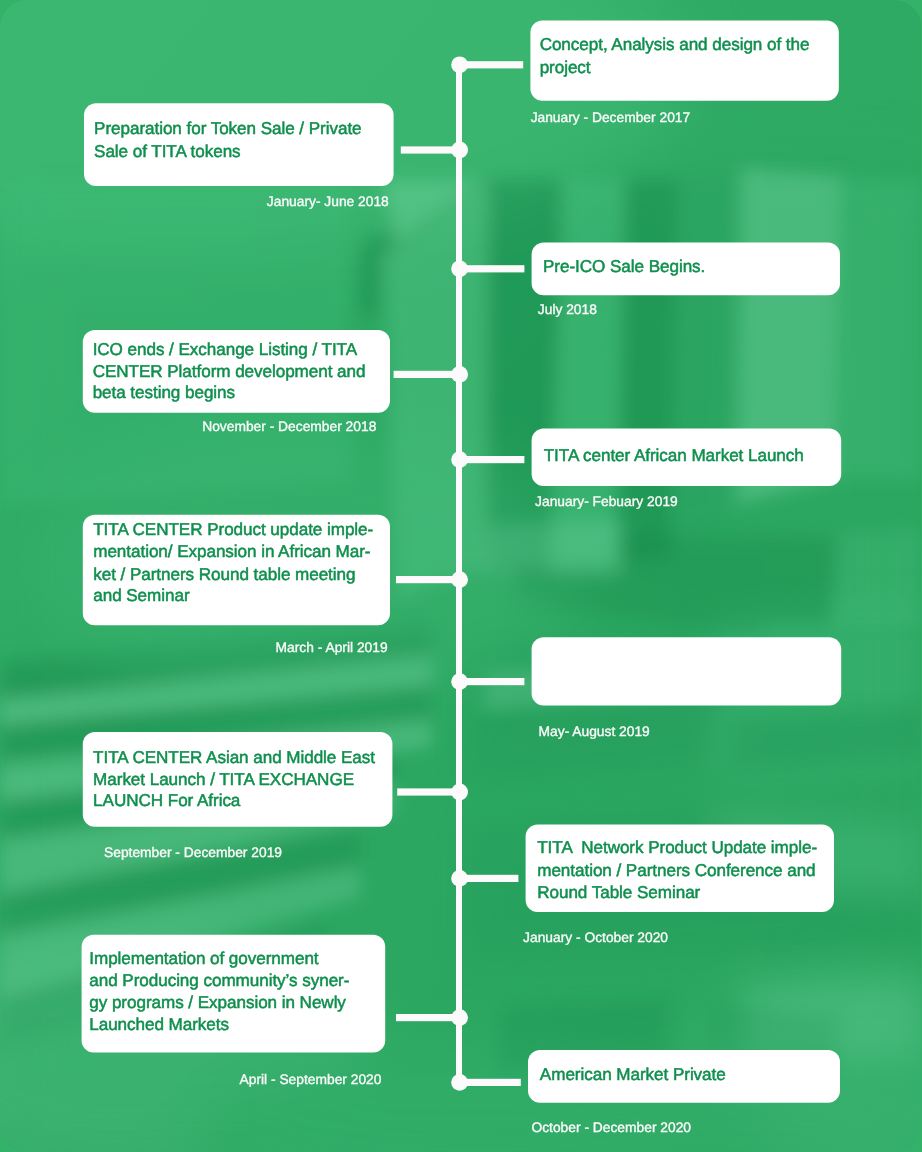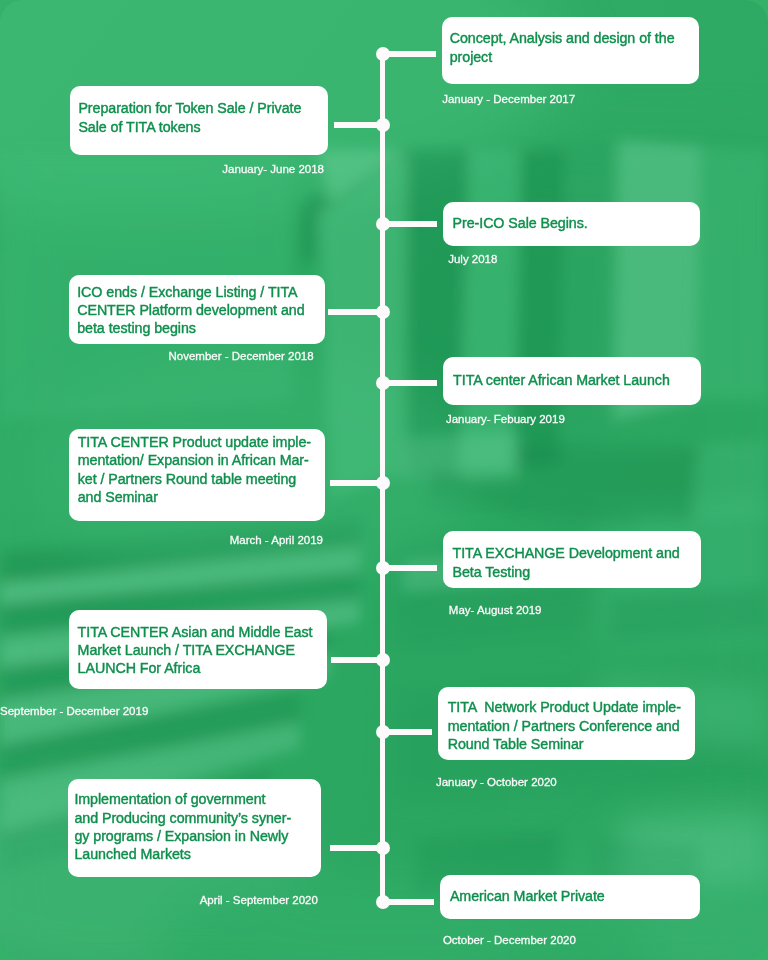--- a/index.html
+++ b/index.html
@@ -154,32 +154,30 @@
       <div class="ctext" style="left:77.7px;top:433px">TITA CENTER Product update imple-
 mentation/ Expansion in African Mar-
 ket / Partners Round table meeting
 and Seminar</div>
       <div class="date" style="left:0px;width:323px;top:532.65px;text-align:right">March - April 2019</div>
     </div>
     <div class="milestone">
       <div class="conn" style="left:382.55px;top:565.2px;width:54.15px"></div>
       <div class="dot" style="left:375.55px;top:561.2px"></div>
       <div class="card" style="left:443px;top:531.4px;width:257.5px;height:56.4px"></div>
-      <div class="ctext" style="left:452.5px;top:544.47px">TITA EXCHANGE Development and
-Beta Testing</div>
       <div class="date" style="left:448.8px;top:603.45px">May- August 2019</div>
     </div>
     <div class="milestone">
       <div class="conn" style="left:330.5px;top:656.8px;width:52.05px"></div>
       <div class="dot" style="left:375.55px;top:652.8px"></div>
       <div class="card" style="left:68.8px;top:609.8px;width:258.4px;height:79.4px"></div>
       <div class="ctext" style="left:77.6px;top:622.67px">TITA CENTER Asian and Middle East
 Market Launch / TITA EXCHANGE
 LAUNCH For Africa</div>
-      <div class="date" style="left:0px;width:321.7px;top:703.95px;text-align:left">September - December 2019</div>
+      <div class="date" style="left:0px;width:321.7px;top:703.95px;text-align:center">September - December 2019</div>
     </div>
     <div class="milestone">
       <div class="conn" style="left:382.55px;top:729px;width:49.55px"></div>
       <div class="dot" style="left:375.55px;top:725px"></div>
       <div class="card" style="left:438.4px;top:686.6px;width:256.4px;height:73px"></div>
       <div class="ctext" style="left:447.7px;top:698.47px">TITA  Network Product Update imple-
 mentation / Partners Conference and
 Round Table Seminar</div>
       <div class="date" style="left:435.9px;top:774.75px">January - October 2020</div>
     </div>

